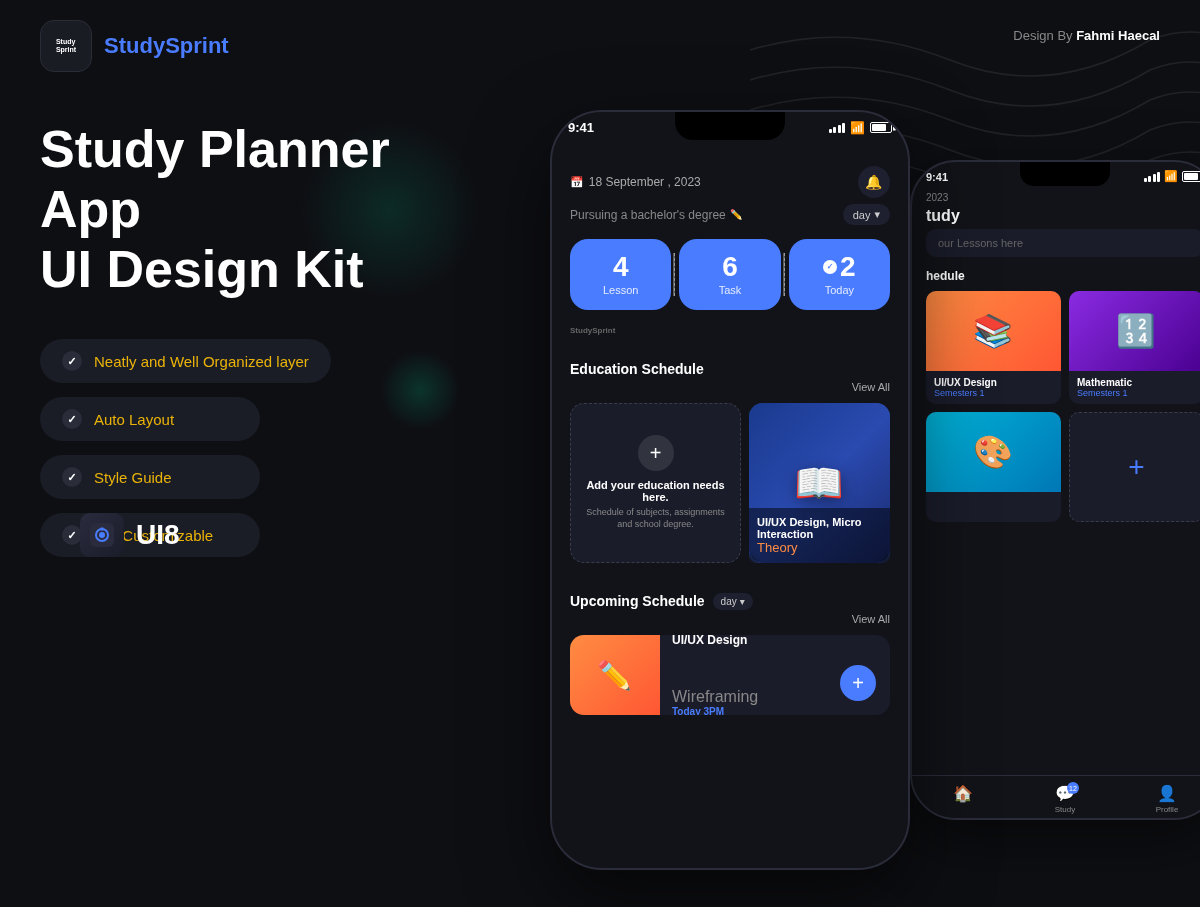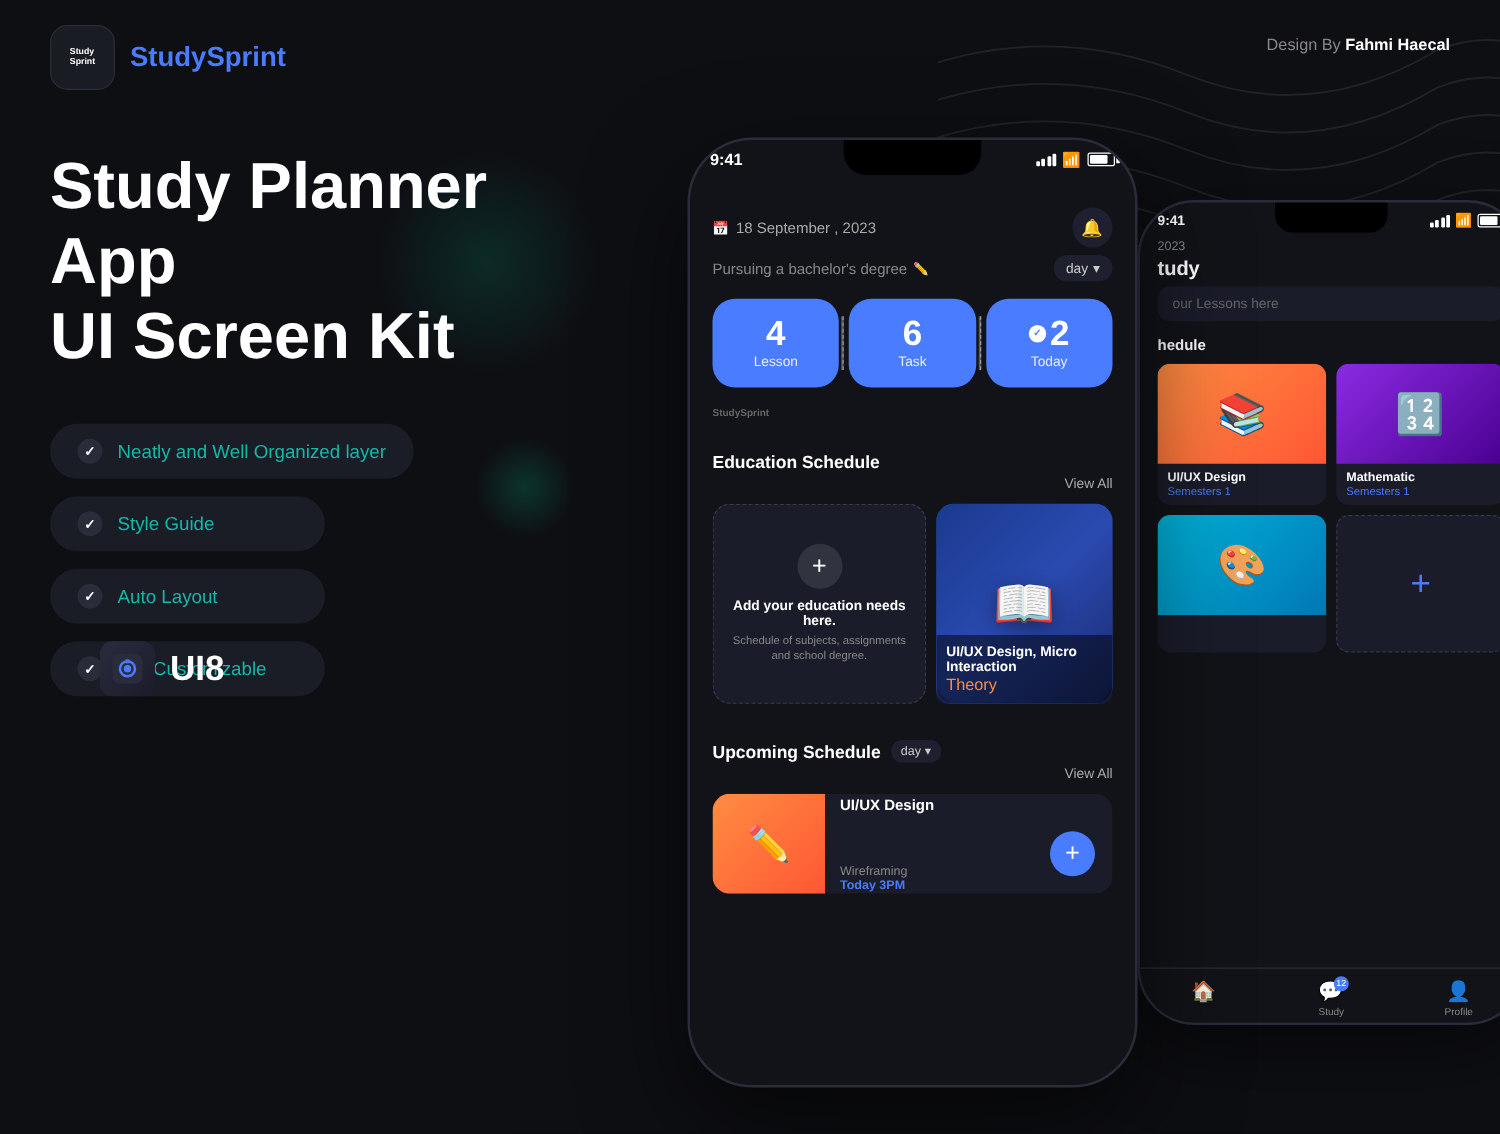--- a/index.html
+++ b/index.html
@@ -105,21 +105,21 @@
       display: flex; align-items: center; justify-content: center;
       flex-shrink: 0;
     }
     .check-icon::after {
       content: '✓';
       color: #fff;
       font-size: 11px;
       font-weight: 700;
     }
     .feature-label {
-      color: #14b8a6;
+      color: #eab308;
       font-size: 15px;
       font-weight: 500;
       text-align: right;
     }
 
     
     .ui8-badge {
       display: flex;
       align-items: center;
       gap: 12px;
@@ -423,21 +423,21 @@
     .upcoming-info {
       flex: 1;
       background: #1a1c2a;
       padding: 10px 12px;
       display: flex; flex-direction: column; justify-content: center;
     }
     .upcoming-title {
       font-size: 12px; font-weight: 700; color: #fff;
     }
     .upcoming-sub {
-      font-size: 10px; color: #888; margin-top: 41px;
+      font-size: 16px; color: #888; margin-top: 41px;
     }
     .upcoming-time {
       font-size: 10px; color: #4a7cff;
       font-weight: 600;
     }
     .fab-btn {
       position: absolute;
       bottom: 14px; right: 14px;
       width: 36px; height: 36px;
       background: #4a7cff;
@@ -617,35 +617,35 @@
   </div>
 </div>
 
 <div class="design-by">
   <span>Design By </span><strong>Fahmi Haecal</strong>
 </div>
 
 <div class="left-content">
   <div class="main-title">
     <span>Study Planner App</span><br>
-    <span>UI Screen Kit</span>
+    <span>UI Design Kit</span>
   </div>
 
   <div class="feature-list">
     <div class="feature-item">
       <div class="check-icon"></div>
       <span class="feature-label">Neatly and Well Organized layer</span>
     </div>
     <div class="feature-item">
       <div class="check-icon"></div>
-      <span class="feature-label">Style Guide</span>
+      <span class="feature-label">Auto Layout</span>
     </div>
     <div class="feature-item">
       <div class="check-icon"></div>
-      <span class="feature-label">Auto Layout</span>
+      <span class="feature-label">Style Guide</span>
     </div>
     <div class="feature-item">
       <div class="check-icon"></div>
       <span class="feature-label">Full Customizable</span>
     </div>
   </div>
 
   <div class="ui8-badge">
     <div class="ui8-logo">
       <svg width="28" height="28" viewBox="0 0 28 28">

